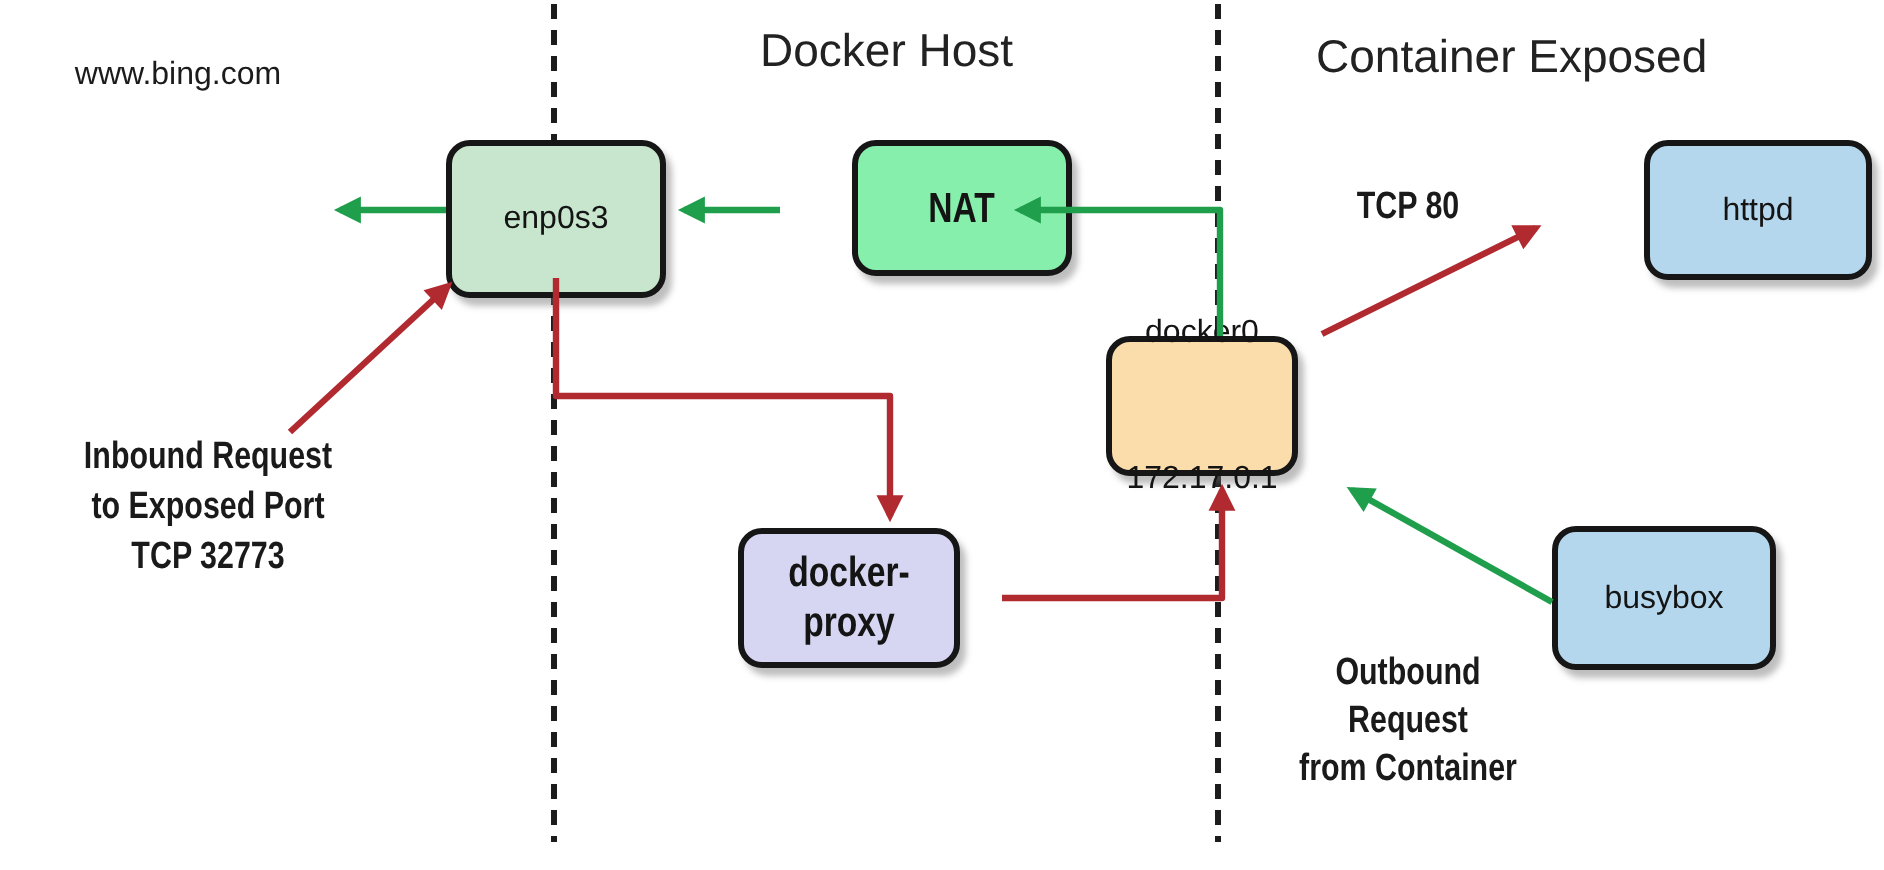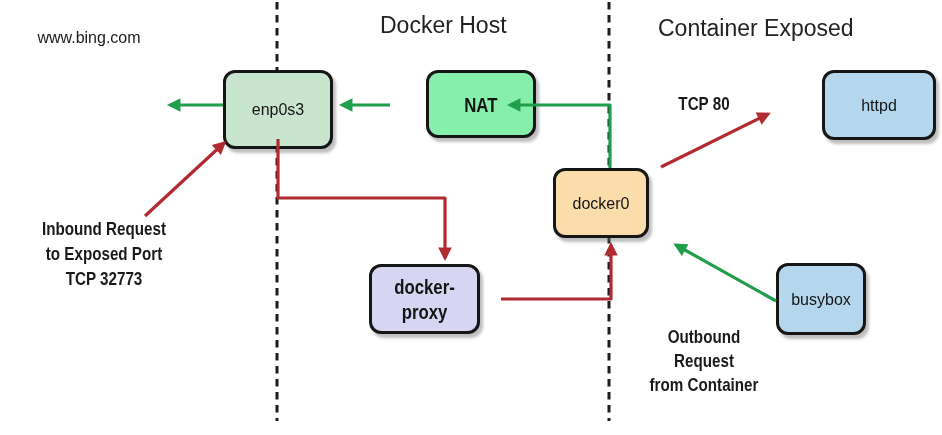--- a/index.html
+++ b/index.html
@@ -15,21 +15,21 @@
     position:absolute; z-index:2; box-sizing:border-box;
     border:3px solid #161616; border-radius:12px;
     box-shadow:3px 4px 3px rgba(110,110,110,0.45);
     display:flex; flex-direction:column; align-items:center; justify-content:center;
     font-size:16px; line-height:25px; color:#141414; text-align:center;
   }
   .node-enp0s3 { left:223px; top:70px;  width:110px; height:79px; background:#c8e6ce; }
   .node-nat    { left:390px; top:70px;  width:110px; height:68px; background:#86efac;margin-left:36px; }
   .node-httpd  { left:775px; top:70px;  width:114px; height:70px; background:#b5d7ee;margin-left:47px; }
   .node-docker0{ left:553px; top:168px; width:96px; height:70px; background:#fbdcab;gap:48px; }
-  .node-busybox{ left:776px; top:263px; width:90px; height:72px; background:#b5d7ee; }
+  .node-busybox{ left:776px; top:263px; width:112px; height:72px; background:#b5d7ee; }
   .node-proxy  { left:369px; top:264px; width:111px; height:70px; background:#d6d6f2; }
 
   .cond { transform:scaleX(0.8); transform-origin:50% 50%; font-weight:bold; }
   .node-nat .cond, .node-proxy .cond { font-size:21px; font-weight:bold; }
 
   .region-title { position:absolute; z-index:2; font-size:23px; color:#222; text-align:left; }
   #title-docker-host { left:380px; top:12px; width:145px; }
   #title-container-network { left:658px; top:15px; width:250px; }
 
   #www-bing { position:absolute; z-index:2; left:28px; top:29px; width:122px;
@@ -68,20 +68,21 @@
   <div class="node node-nat">
     <div class="cond">NAT</div>
   </div>
 
   <div class="node node-httpd">
     <div>httpd</div>
   </div>
 
   <div class="node node-docker0">
     <div>docker0</div>
+    <div>172.17.0.1</div>
   </div>
 
   <div class="node node-busybox">
     <div>busybox</div>
   </div>
 
   <div class="node node-proxy">
     <div class="cond">docker-proxy</div>
   </div>
 

